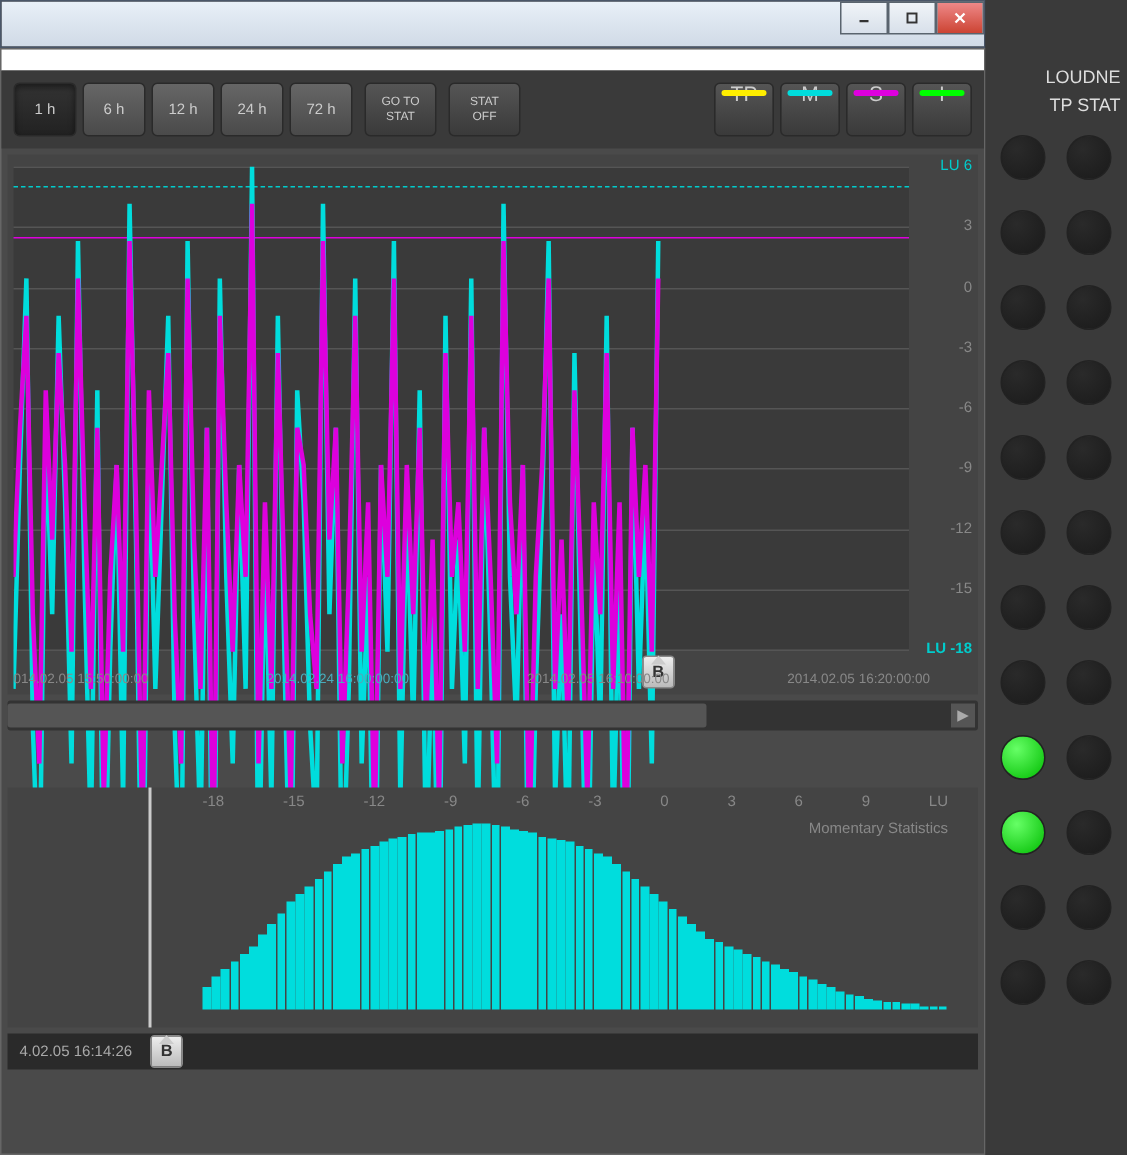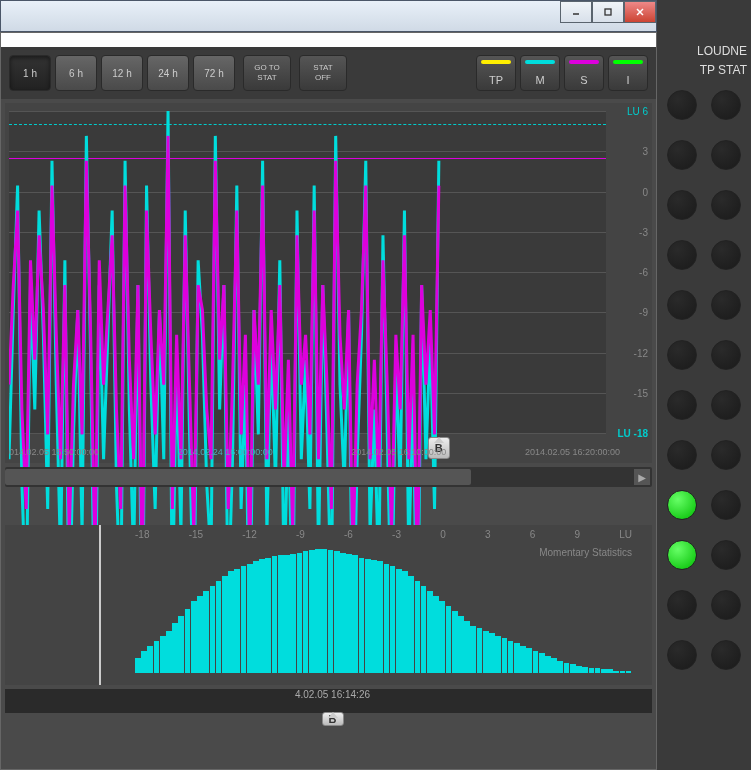--- a/index.html
+++ b/index.html
@@ -17,21 +17,21 @@
 .content-strip { background: #fff; height: 14px; }
 
 
 .toolbar { background: #3a3a3a; padding: 8px; display: flex; gap: 8px; align-items: flex-start; }
 .btn-group { display: flex; gap: 4px; }
 .time-btn { width: 42px; height: 36px; background: linear-gradient(180deg, #666 0%, #4a4a4a 100%); border: 1px solid #2a2a2a; border-radius: 4px; color: #ccc; font-size: 10px; display: flex; align-items: center; justify-content: center; cursor: pointer; }
 .time-btn.active { background: linear-gradient(180deg, #333 0%, #222 100%); box-shadow: inset 0 2px 4px rgba(0,0,0,0.5); }
 .action-btn { width: 48px; height: 36px; background: linear-gradient(180deg, #555 0%, #3a3a3a 100%); border: 1px solid #2a2a2a; border-radius: 4px; color: #ccc; font-size: 8px; display: flex; flex-direction: column; align-items: center; justify-content: center; cursor: pointer; text-align: center; line-height: 1.2; }
 .spacer { flex: 1; }
 .channel-btns { display: flex; gap: 4px; }
-.ch-btn { width: 40px; height: 36px; background: linear-gradient(180deg, #555 0%, #3a3a3a 100%); border: 1px solid #2a2a2a; border-radius: 4px; color: #ccc; font-size: 11px; position: relative; cursor: pointer; display: flex; align-items: flex-end; justify-content: center; padding-bottom: 4px; }
+.ch-btn { width: 40px; height: 36px; background: linear-gradient(180deg, #555 0%, #3a3a3a 100%); border: 1px solid #2a2a2a; border-radius: 4px; color: #ccc; font-size: 14px; position: relative; cursor: pointer; display: flex; align-items: flex-end; justify-content: center; padding-bottom: 20px; }
 .ch-btn::before { content: ''; position: absolute; top: 4px; left: 4px; right: 4px; height: 4px; border-radius: 2px; }
 .ch-tp::before { background: #ffee00; }
 .ch-m::before { background: #00dddd; }
 .ch-s::before { background: #dd00dd; }
 .ch-i::before { background: #00ff00; }
 
 
 .chart-area { background: #444; margin: 4px; height: 360px; position: relative; }
 .chart-plot { position: absolute; left: 4px; right: 46px; top: 8px; bottom: 30px; background: #3a3a3a; }
 .y-axis { position: absolute; right: 0; top: 8px; bottom: 30px; width: 44px; }
@@ -55,21 +55,21 @@
 .scroll-thumb { position: absolute; left: 0; width: 72%; top: 2px; bottom: 2px; background: #555; border-radius: 2px; }
 .scroll-arrow { position: absolute; right: 2px; top: 2px; bottom: 2px; width: 16px; background: #555; display: flex; align-items: center; justify-content: center; color: #aaa; font-size: 10px; }
 
 
 .histo-area { background: #444; margin: 4px; height: 160px; position: relative; }
 .histo-plot { position: absolute; left: 130px; right: 20px; top: 24px; bottom: 12px; }
 .histo-axis { position: absolute; left: 130px; right: 20px; top: 4px; height: 20px; display: flex; justify-content: space-between; color: #888; font-size: 10px; }
 .histo-label { position: absolute; right: 20px; top: 22px; color: #888; font-size: 10px; }
 .histo-bar { position: absolute; bottom: 0; background: #00dddd; width: 6px; }
 .mini-marker { position: absolute; left: 94px; top: 0; bottom: 0; width: 2px; background: #ccc; }
-.bottom-bar { background: #2a2a2a; margin: 0 4px 4px 4px; height: 24px; display: flex; align-items: center; padding-left: 8px; gap: 12px; position: relative; flex-direction: column; }
+.bottom-bar { background: #2a2a2a; margin: 0 4px 4px 4px; height: 24px; display: flex; align-items: center; padding-left: 8px; gap: 12px; position: relative; }
 .timestamp { color: #aaa; font-size: 10px; }
 
 
 .side-panel { position: absolute; top: 0; right: 0; width: 94px; bottom: 0; background: #3a3a3a; }
 .side-title { color: #ddd; font-size: 12px; font-weight: normal; text-align: right; padding: 10px 4px; line-height: 1.6; }
 .dot-grid { padding: 0 8px; }
 .dot-row { display: flex; gap: 14px; justify-content: center; margin-bottom: 20px; }
 .dot { width: 30px; height: 30px; border-radius: 50%; background: radial-gradient(circle at 35% 30%, #2a2a2a, #1a1a1a); border: 1px solid #222; }
 .dot.green { background: radial-gradient(circle at 35% 30%, #6f6, #0b0); }
 .top-dots { position: absolute; top: 4px; right: 0; width: 94px; display: flex; gap: 14px; justify-content: center; }

